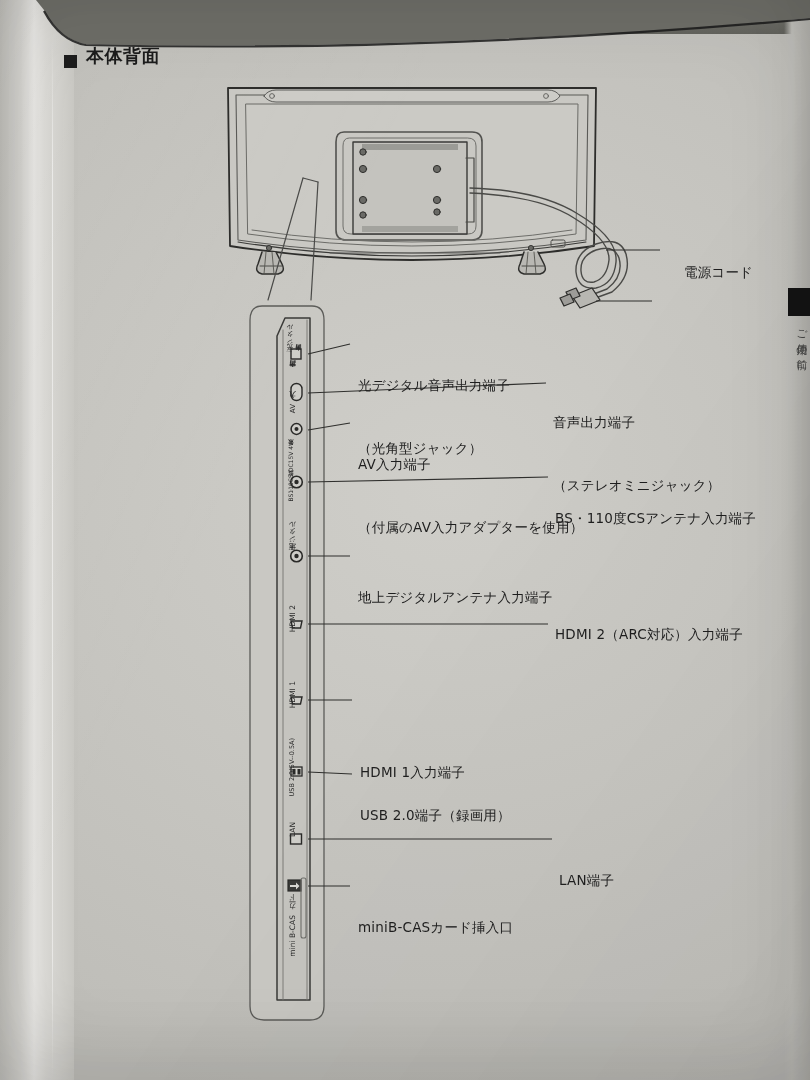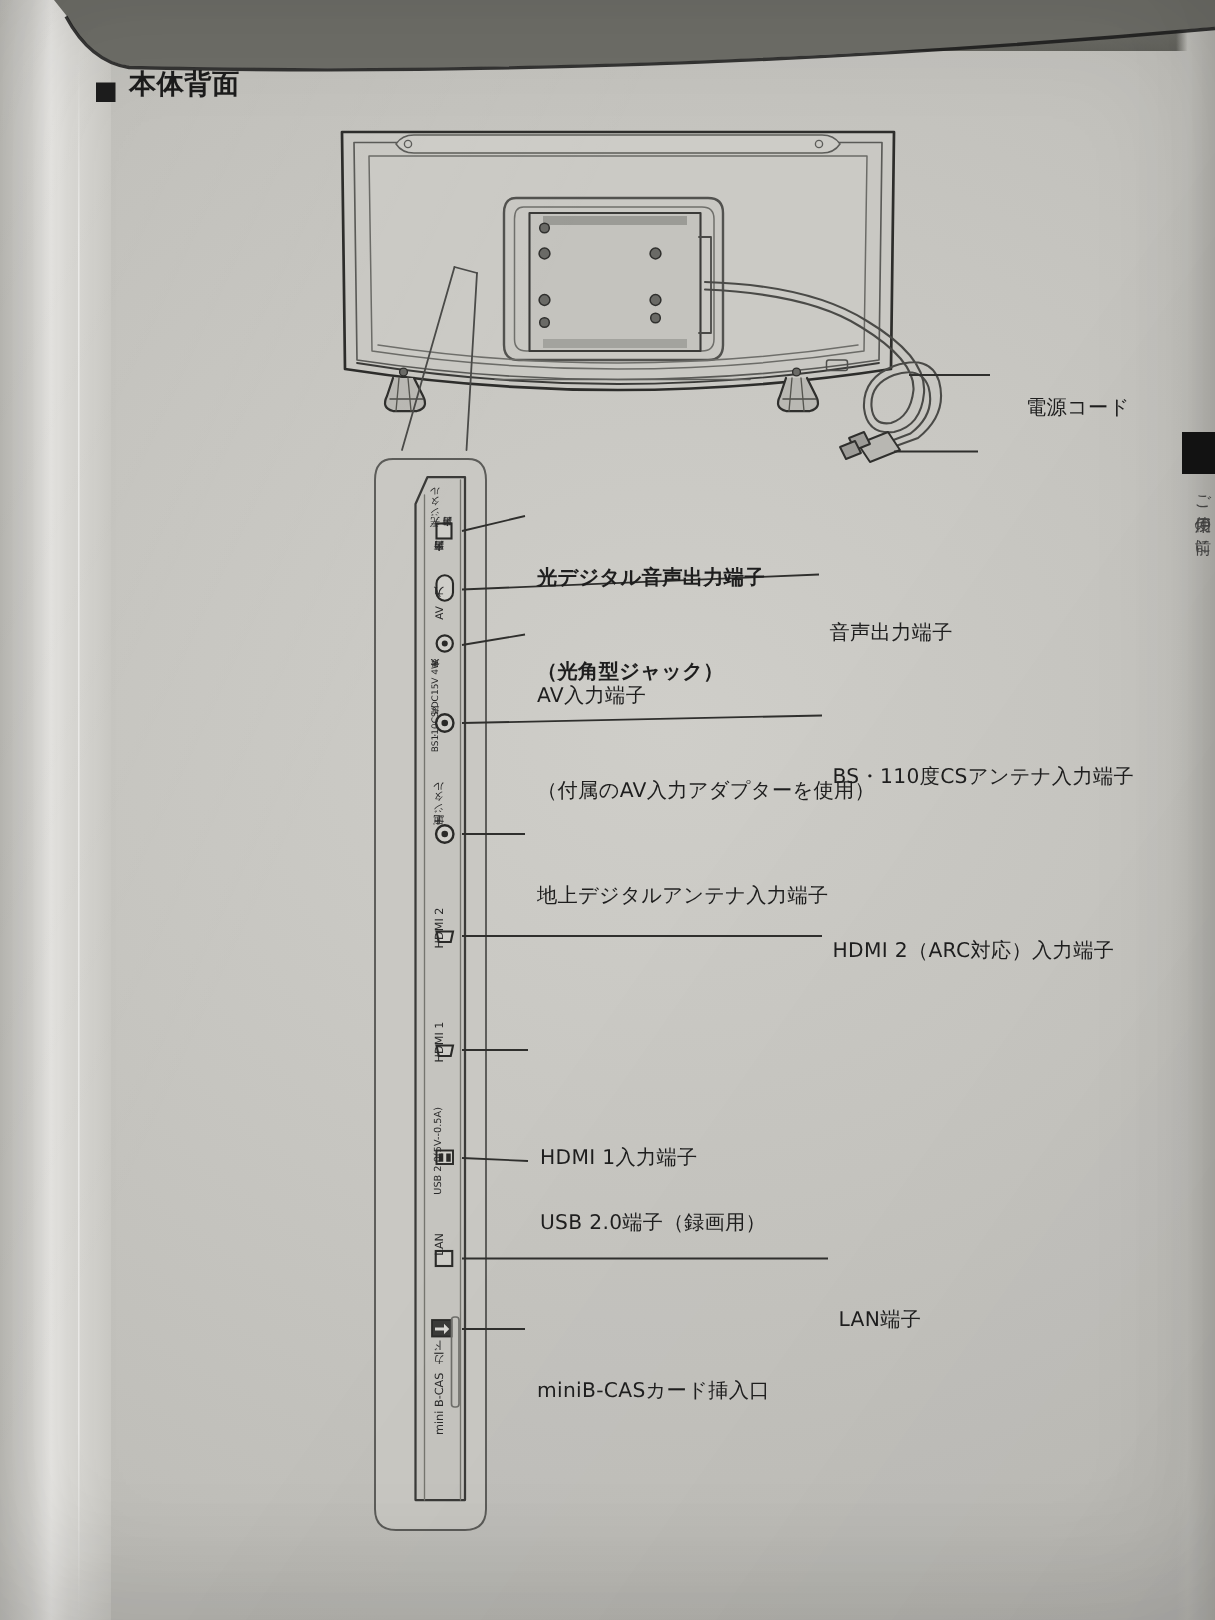--- a/index.html
+++ b/index.html
@@ -242,27 +242,28 @@
   <div class="vlabel" style="left:288px;top:605px;font-size:7.5px;transform:rotate(180deg);transform-origin:center;">HDMI 2</div>
   <div class="vlabel" style="left:288px;top:681px;font-size:7.5px;transform:rotate(180deg);transform-origin:center;">HDMI 1</div>
   <div class="vlabel" style="left:288px;top:738px;font-size:6.5px;transform:rotate(180deg);transform-origin:center;">USB 2.0(5V--0.5A)</div>
   <div class="vlabel" style="left:288px;top:822px;font-size:7.5px;transform:rotate(180deg);transform-origin:center;">LAN</div>
   <div class="vlabel" style="left:288px;top:898px;font-size:7.5px;transform:rotate(180deg);transform-origin:center;">mini B-CASカード</div>
 
   <div class="callout" style="left:666px;top:241px;">
     <span>電源コード</span>
   </div>
 
-  <div class="callout" style="left:358px;top:333px;font-weight:bold;">
+  <div class="callout" style="left:358px;top:333px;">
     <div>光デジタル音声出力端子</div>
     <div>（光角型ジャック）</div>
   </div>
 
   <div class="callout" style="left:553px;top:372px;font-family:Liberation Mono, monospace;">
     <div>音声出力端子</div>
+    <div>（ステレオミニジャック）</div>
   </div>
 
   <div class="callout" style="left:358px;top:412px;">
     <div>AV入力端子</div>
     <div>（付属のAV入力アダプターを使用）</div>
   </div>
 
   <div class="callout" style="left:555px;top:466px;">
     <div>BS・110度CSアンテナ入力端子</div>
   </div>

